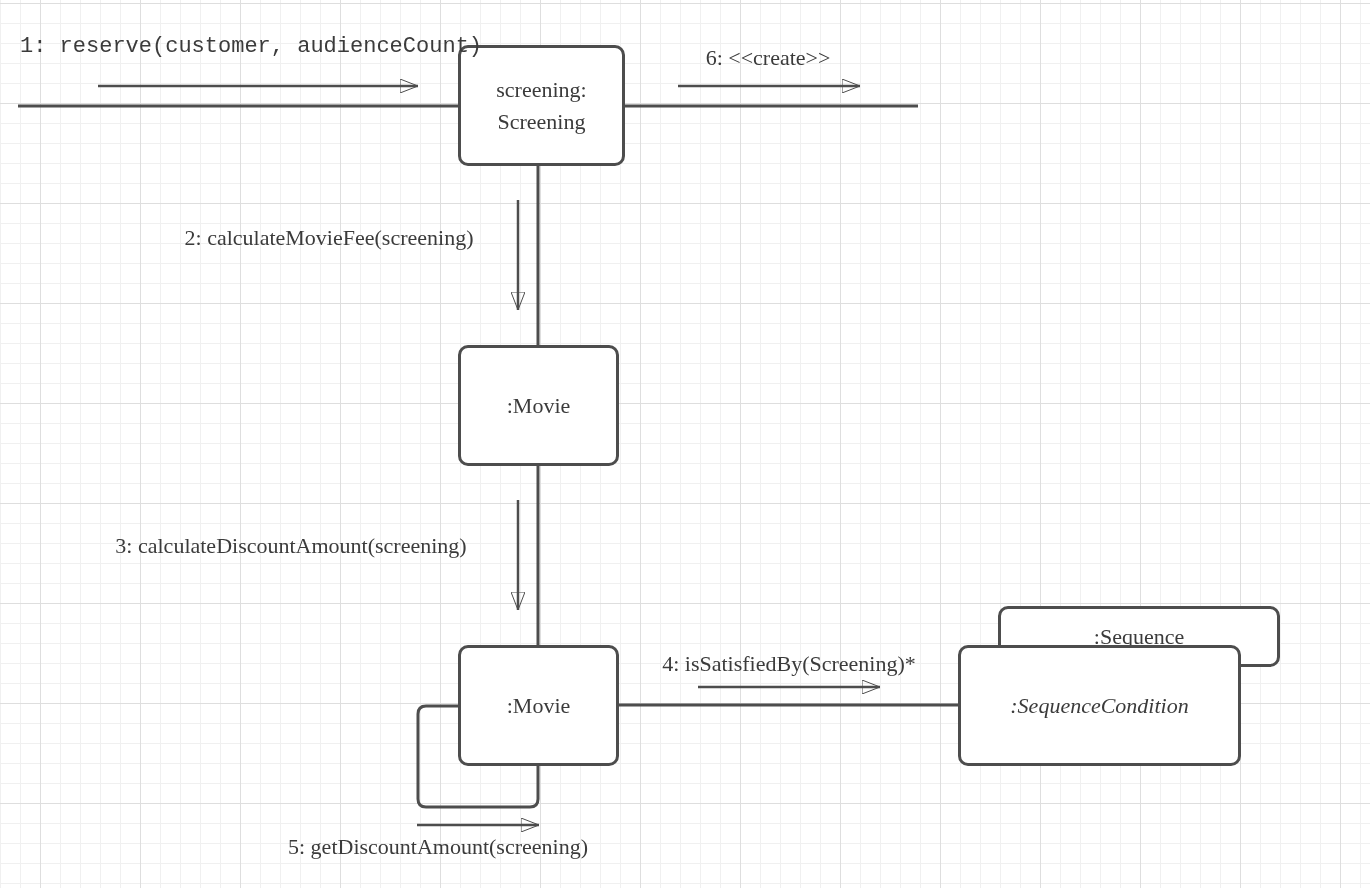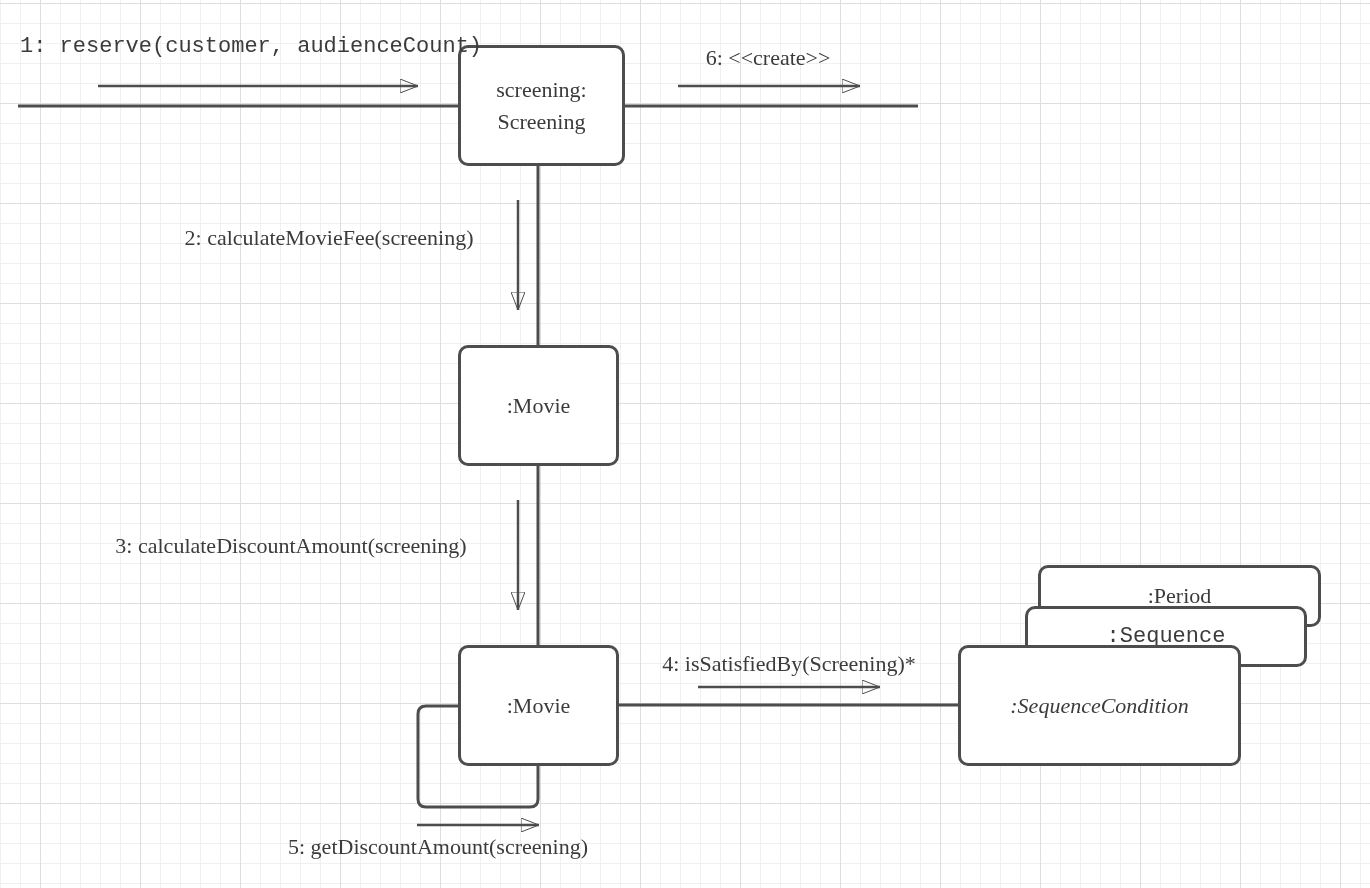--- a/index.html
+++ b/index.html
@@ -60,24 +60,21 @@
     <path class="link" d="M458 706 H426 Q418 706 418 714 V799 Q418 807 426 807 H530 Q538 807 538 799 V765" stroke-linejoin="round"></path>
 
     <line class="msgline" x1="98" y1="86" x2="418" y2="86" marker-end="url(#arrow)"></line>
     <line class="msgline" x1="518" y1="200" x2="518" y2="310" marker-end="url(#arrow)"></line>
     <line class="msgline" x1="518" y1="500" x2="518" y2="610" marker-end="url(#arrow)"></line>
     <line class="msgline" x1="698" y1="687" x2="880" y2="687" marker-end="url(#arrow)"></line>
     <line class="msgline" x1="417" y1="825" x2="539" y2="825" marker-end="url(#arrow)"></line>
     <line class="msgline" x1="678" y1="86" x2="860" y2="86" marker-end="url(#arrow)"></line>
   </svg>
 
-  <div class="node" style="left:1038px;top:565px;width:283px;height:62px;">
-    <span class="node-label">:Period</span>
-  </div>
-  <div class="node" style="left:1025px;top:606px;width:282px;height:61px;font-family:Liberation Mono, monospace;">
+  <div class="node" style="left:998px;top:606px;width:282px;height:61px;">
     <span class="node-label">:Sequence</span>
   </div>
   <div class="node" style="left:958px;top:645px;width:283px;height:121px;font-style:italic;">
     <span class="node-label">:SequenceCondition</span>
   </div>
 
   <div class="node" style="left:458px;top:45px;width:167px;height:121px;">
     <span class="node-label">screening:
 Screening</span>
   </div>

